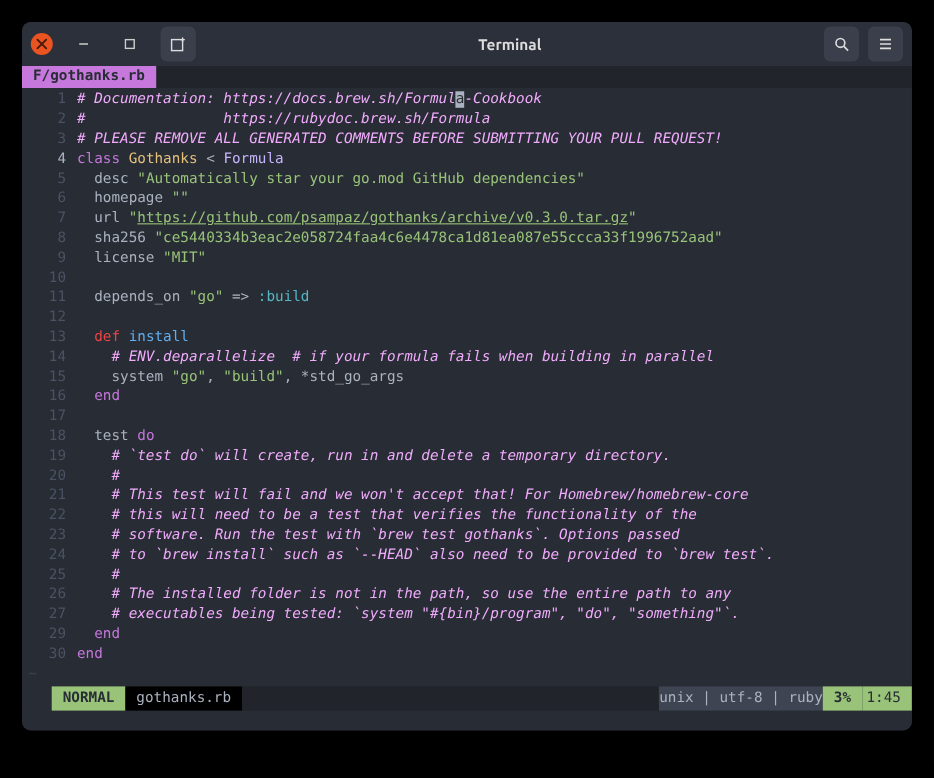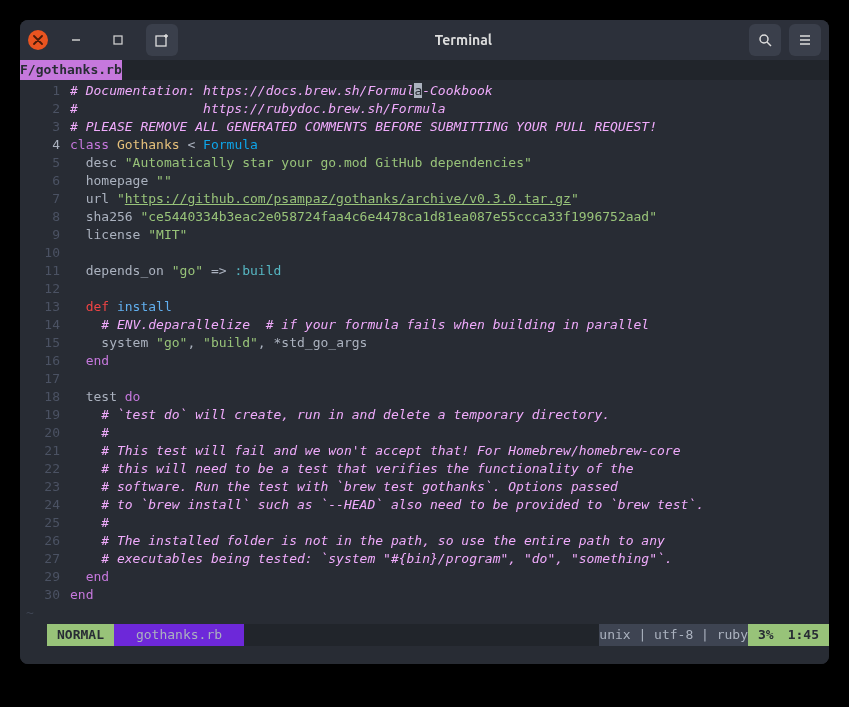--- a/index.html
+++ b/index.html
@@ -84,21 +84,21 @@
       gap: 8px;
     }
     .tab-bar {
       background: #21252b;
       height: 20px;
       display: flex;
     }
     .tab {
       background: #c678dd;
       color: #282c34;
-      padding: 1px 0;
+      padding: 1px 10px;
       font-weight: bold;
       height: 20px;
       line-height: 18px;
     }
     .editor {
       background: #282c34;
       padding: 2px 0;
       min-height: 540px;
     }
     .line {
@@ -117,21 +117,21 @@
       color: #abb2bf;
     }
     .code {
       flex: 1;
       color: #abb2bf;
       white-space: pre;
     }
     .comment { color: #f0abfc; font-style: italic; }
     .keyword { color: #c678dd; }
     .classname { color: #e5c07b; }
-    .const { color: #0ea5e9; }
+    .const { color: #c4b5fd; }
     .method { color: #61afef; }
     .def { color: #ef4444; }
     .string { color: #98c379; }
     .symbol { color: #56b6c2; }
     .url-link { color: #98c379; text-decoration: underline; }
     .asterisk { color: #abb2bf; }
     .cursor-block {
       background: #abb2bf;
       color: #282c34;
       font-style: normal;
@@ -148,44 +148,44 @@
       font-size: 13px;
     }
     .status-mode {
       background: #98c379;
       color: #282c34;
       padding: 0 10px;
       font-weight: bold;
       margin-left: 27px;
     }
     .status-file {
-      background: #6d28d9;
+      background: #000000;
       color: #abb2bf;
-      padding: 0 22px;
+      padding: 0 10px;
     }
     .status-mid {
       flex: 1;
       background: #21252b;
     }
     .status-info {
       background: #3e4452;
       color: #abb2bf;
       padding: 0 0;
     }
     .status-percent {
       background: #98c379;
       color: #282c34;
       padding: 0 10px;
       font-weight: bold;
     }
     .status-pos {
       background: #98c379;
       color: #282c34;
       padding: 0 10px 0 4px;
-      font-weight: bold;
+      font-weight: normal;
     }
     .bottom-pad {
       height: 18px;
       background: #282c34;
     }
   </style>
 </head>
 <body>
 
 <div class="window">

